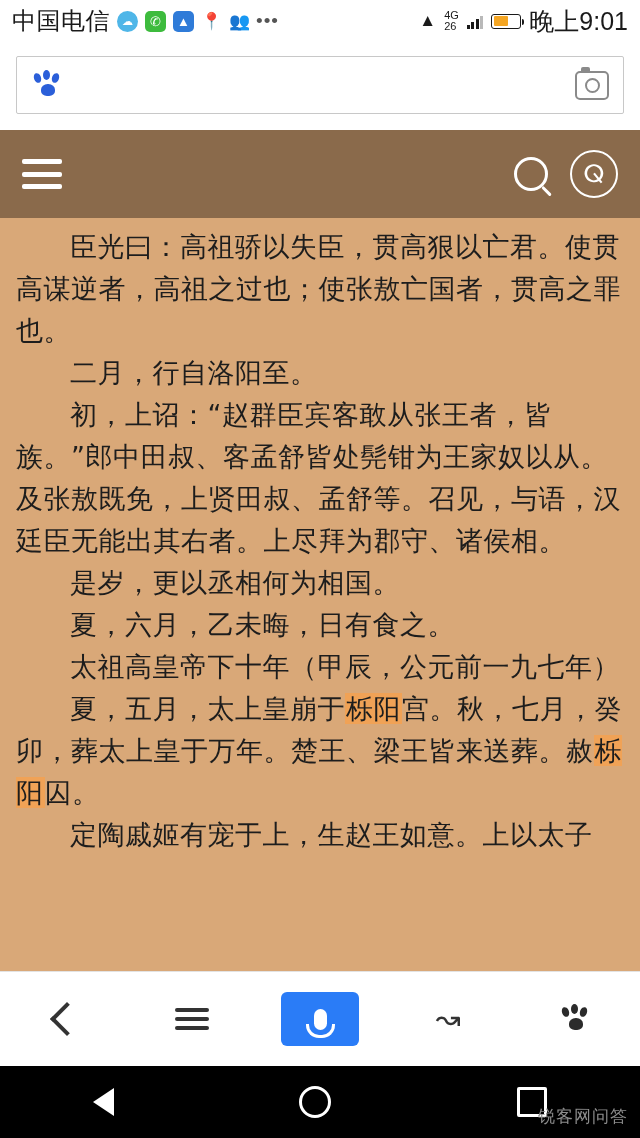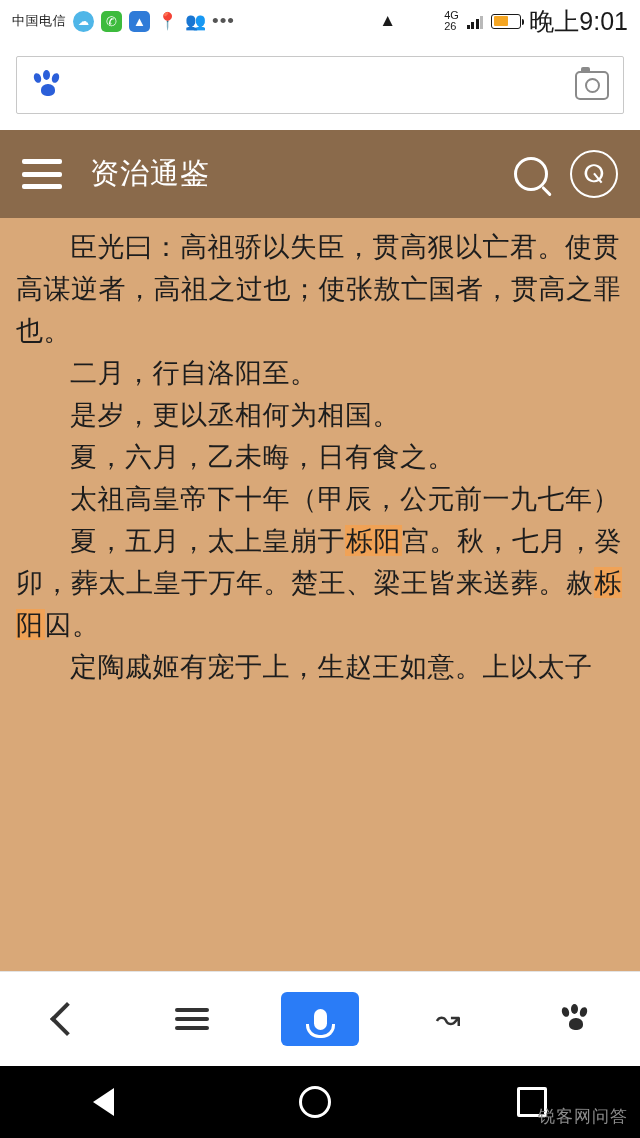--- a/index.html
+++ b/index.html
@@ -31,21 +31,21 @@
     padding: 0 12px;
     font-size: 19px;
     color: #1a1a1a;
     flex: 0 0 auto;
   }
   .status-left {
     display: flex;
     align-items: center;
     gap: 7px;
   }
-  .carrier { font-size: 13px; letter-spacing: 0.5px; text-align: center; }
+  .carrier { font-size: 24px; letter-spacing: 0.5px; text-align: center; }
   .si {
     display: inline-flex;
     align-items: center;
     justify-content: center;
     width: 21px;
     height: 21px;
     border-radius: 4px;
     font-size: 13px;
     color: #fff;
   }
@@ -60,21 +60,20 @@
     display: flex;
     align-items: center;
     gap: 8px;
   }
   .wifi-ico { font-size: 17px; color: #1a1a1a; }
   .net-label {
     font-size: 11px;
     line-height: 11px;
     text-align: left;
     color: #1a1a1a;
-    margin-left: 40px;
   }
   .sig-bars {
     display: inline-flex;
     align-items: flex-end;
     gap: 1.5px;
     height: 15px;
   }
   .sig-bars i {
     display: block;
     width: 3px;
@@ -438,30 +437,30 @@
       <span class="cam-icon"></span>
     </div>
   </div>
 
   <div class="app-header">
     <div class="hamburger">
       <span></span>
         <span></span>
         <span></span>
     </div>
-    <div class="app-title">资治通鉴</div>
     <div class="header-right">
       <span class="mag"></span>
       <span class="mini-prog">ⵕ</span>
     </div>
   </div>
 
   <div class="content">
       <p>臣光曰：高祖骄以失臣，贯高狠以亡君。使贯高谋逆者，高祖之过也；使张敖亡国者，贯高之罪也。</p>
       <p>二月，行自洛阳至。</p>
+      <p>初，上诏：“赵群臣宾客敢从张王者，皆族。”郎中田叔、客孟舒皆处髡钳为王家奴以从。及张敖既免，上贤田叔、孟舒等。召见，与语，汉廷臣无能出其右者。上尽拜为郡守、诸侯相。</p>
       <p>是岁，更以丞相何为相国。</p>
       <p>夏，六月，乙未晦，日有食之。</p>
       <p>太祖高皇帝下十年（甲辰，公元前一九七年）</p>
       <p>夏，五月，太上皇崩于<span class="hl">栎阳</span>宫。秋，七月，癸卯，葬太上皇于万年。楚王、梁王皆来送葬。赦<span class="hl">栎阳</span>囚。</p>
       <p>定陶戚姬有宠于上，生赵王如意。上以太子</p>
     </div>
 
   <div class="toolbar">
     <div class="tb-item">
       <span class="back-chevron"></span>

